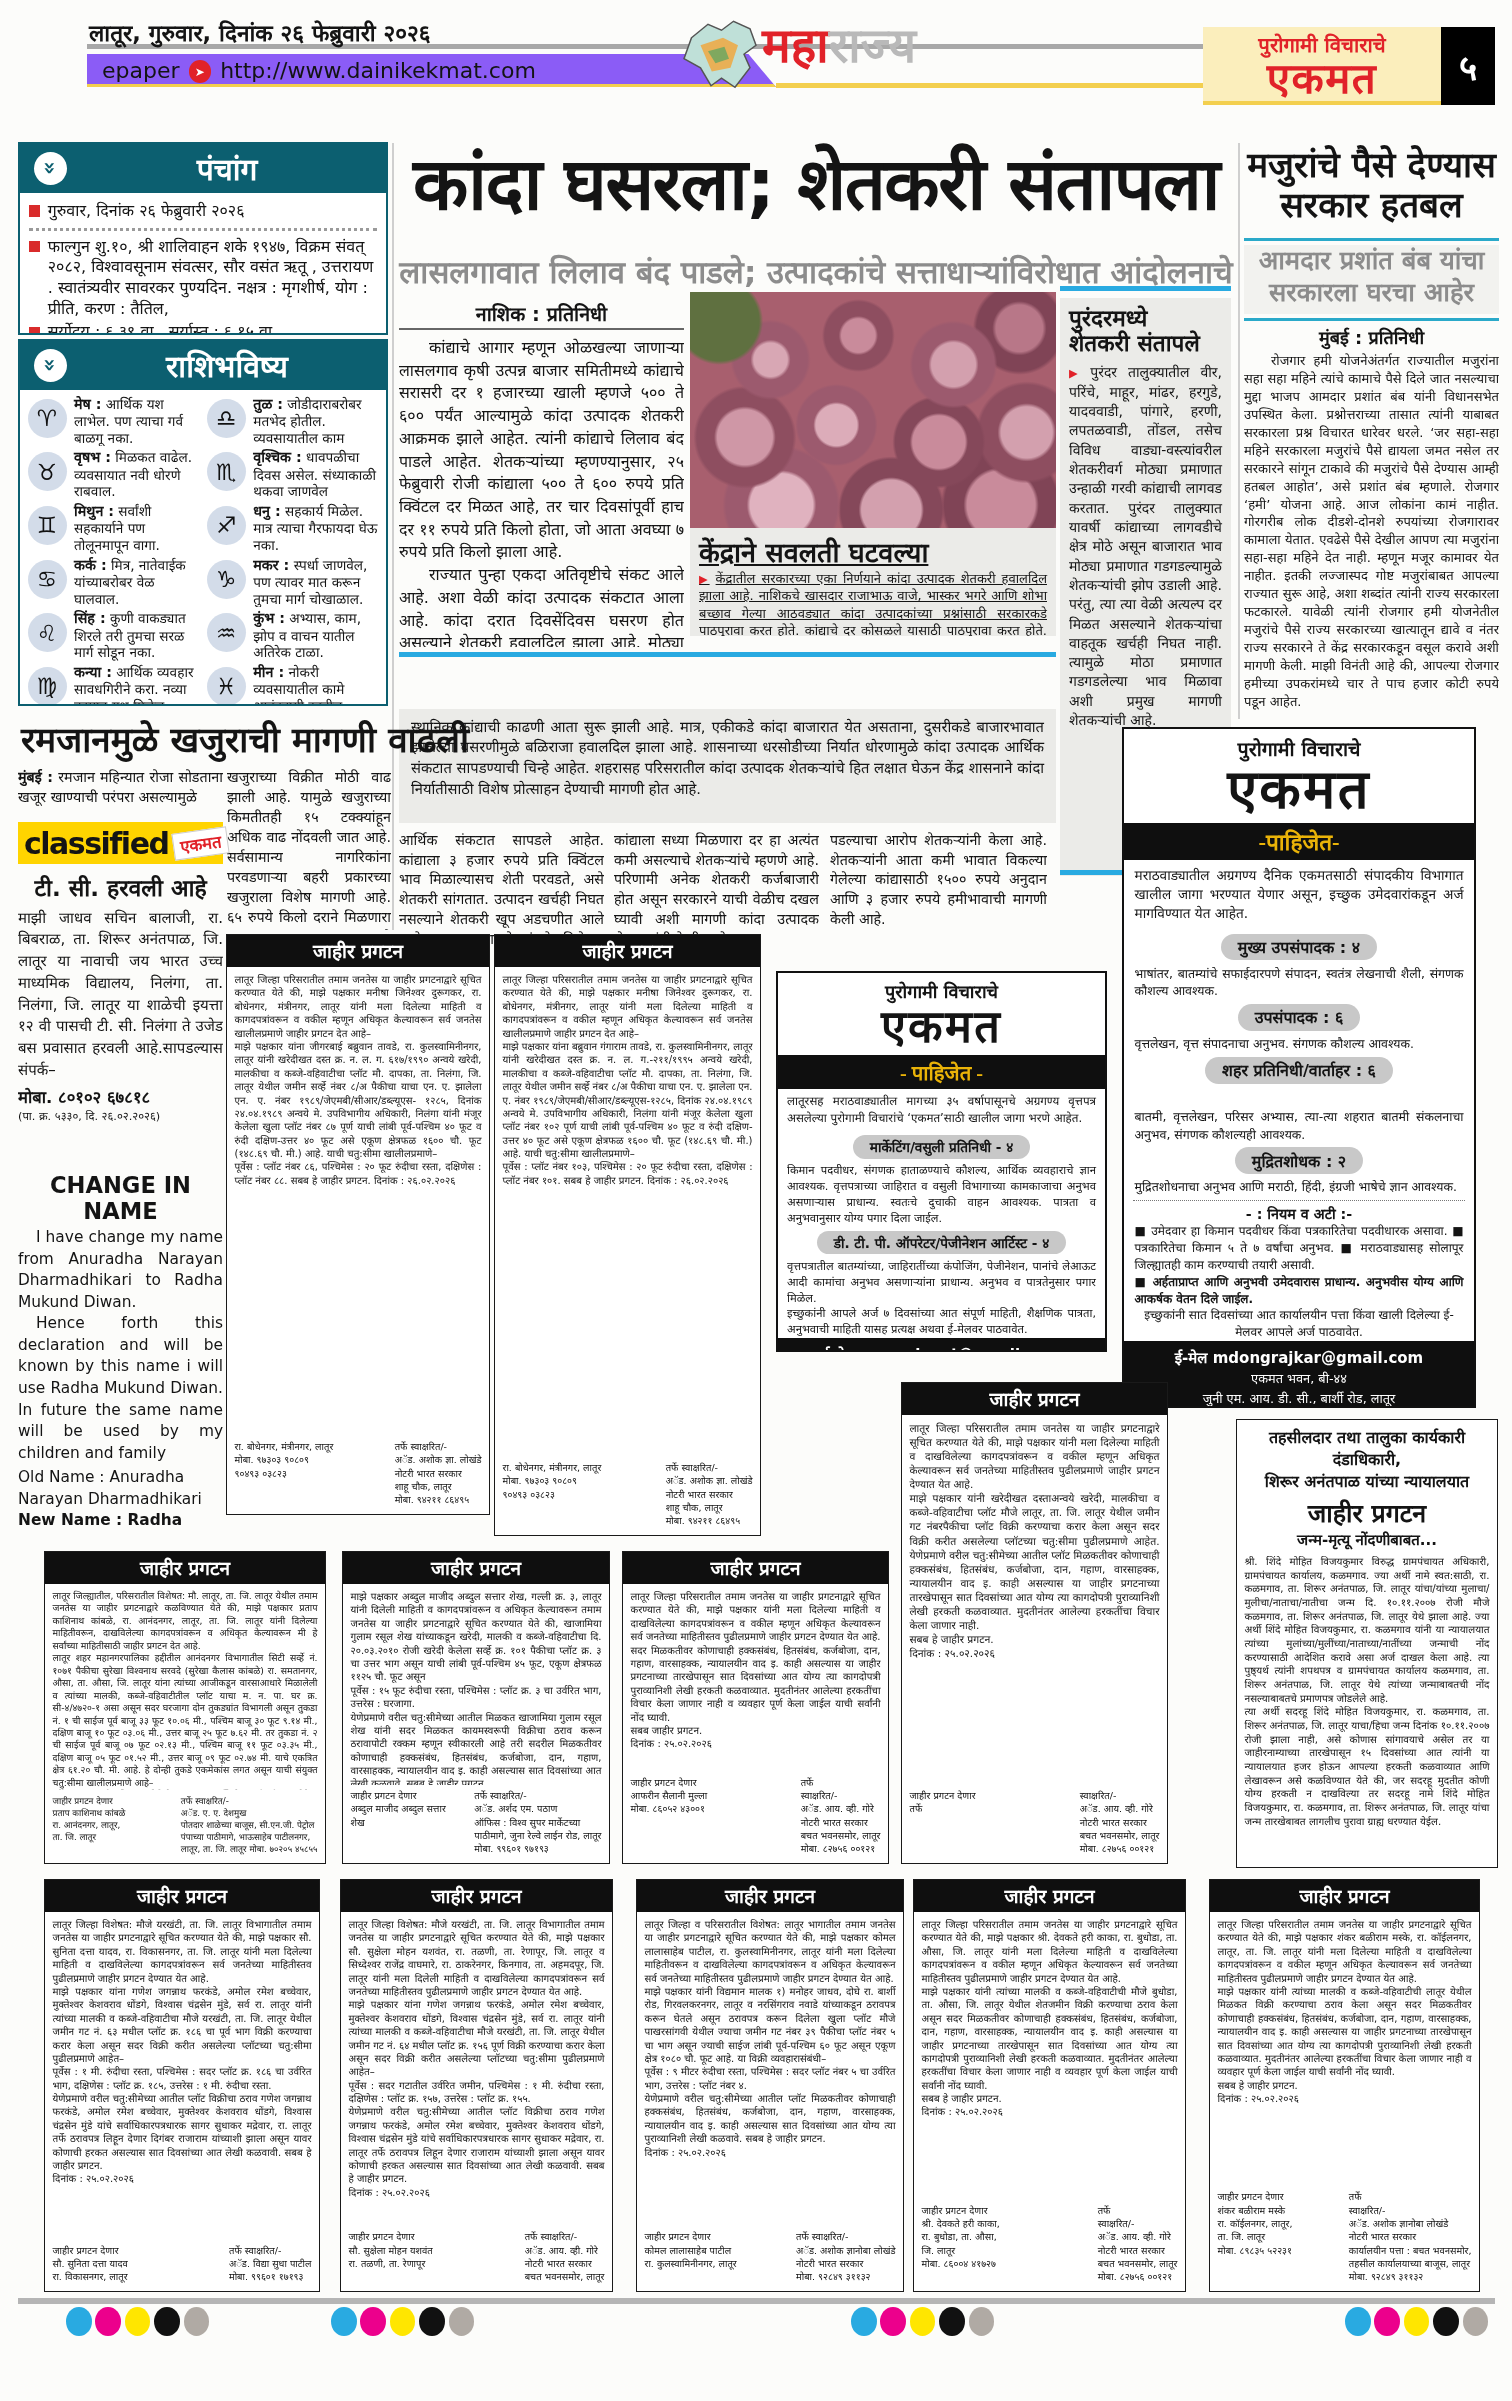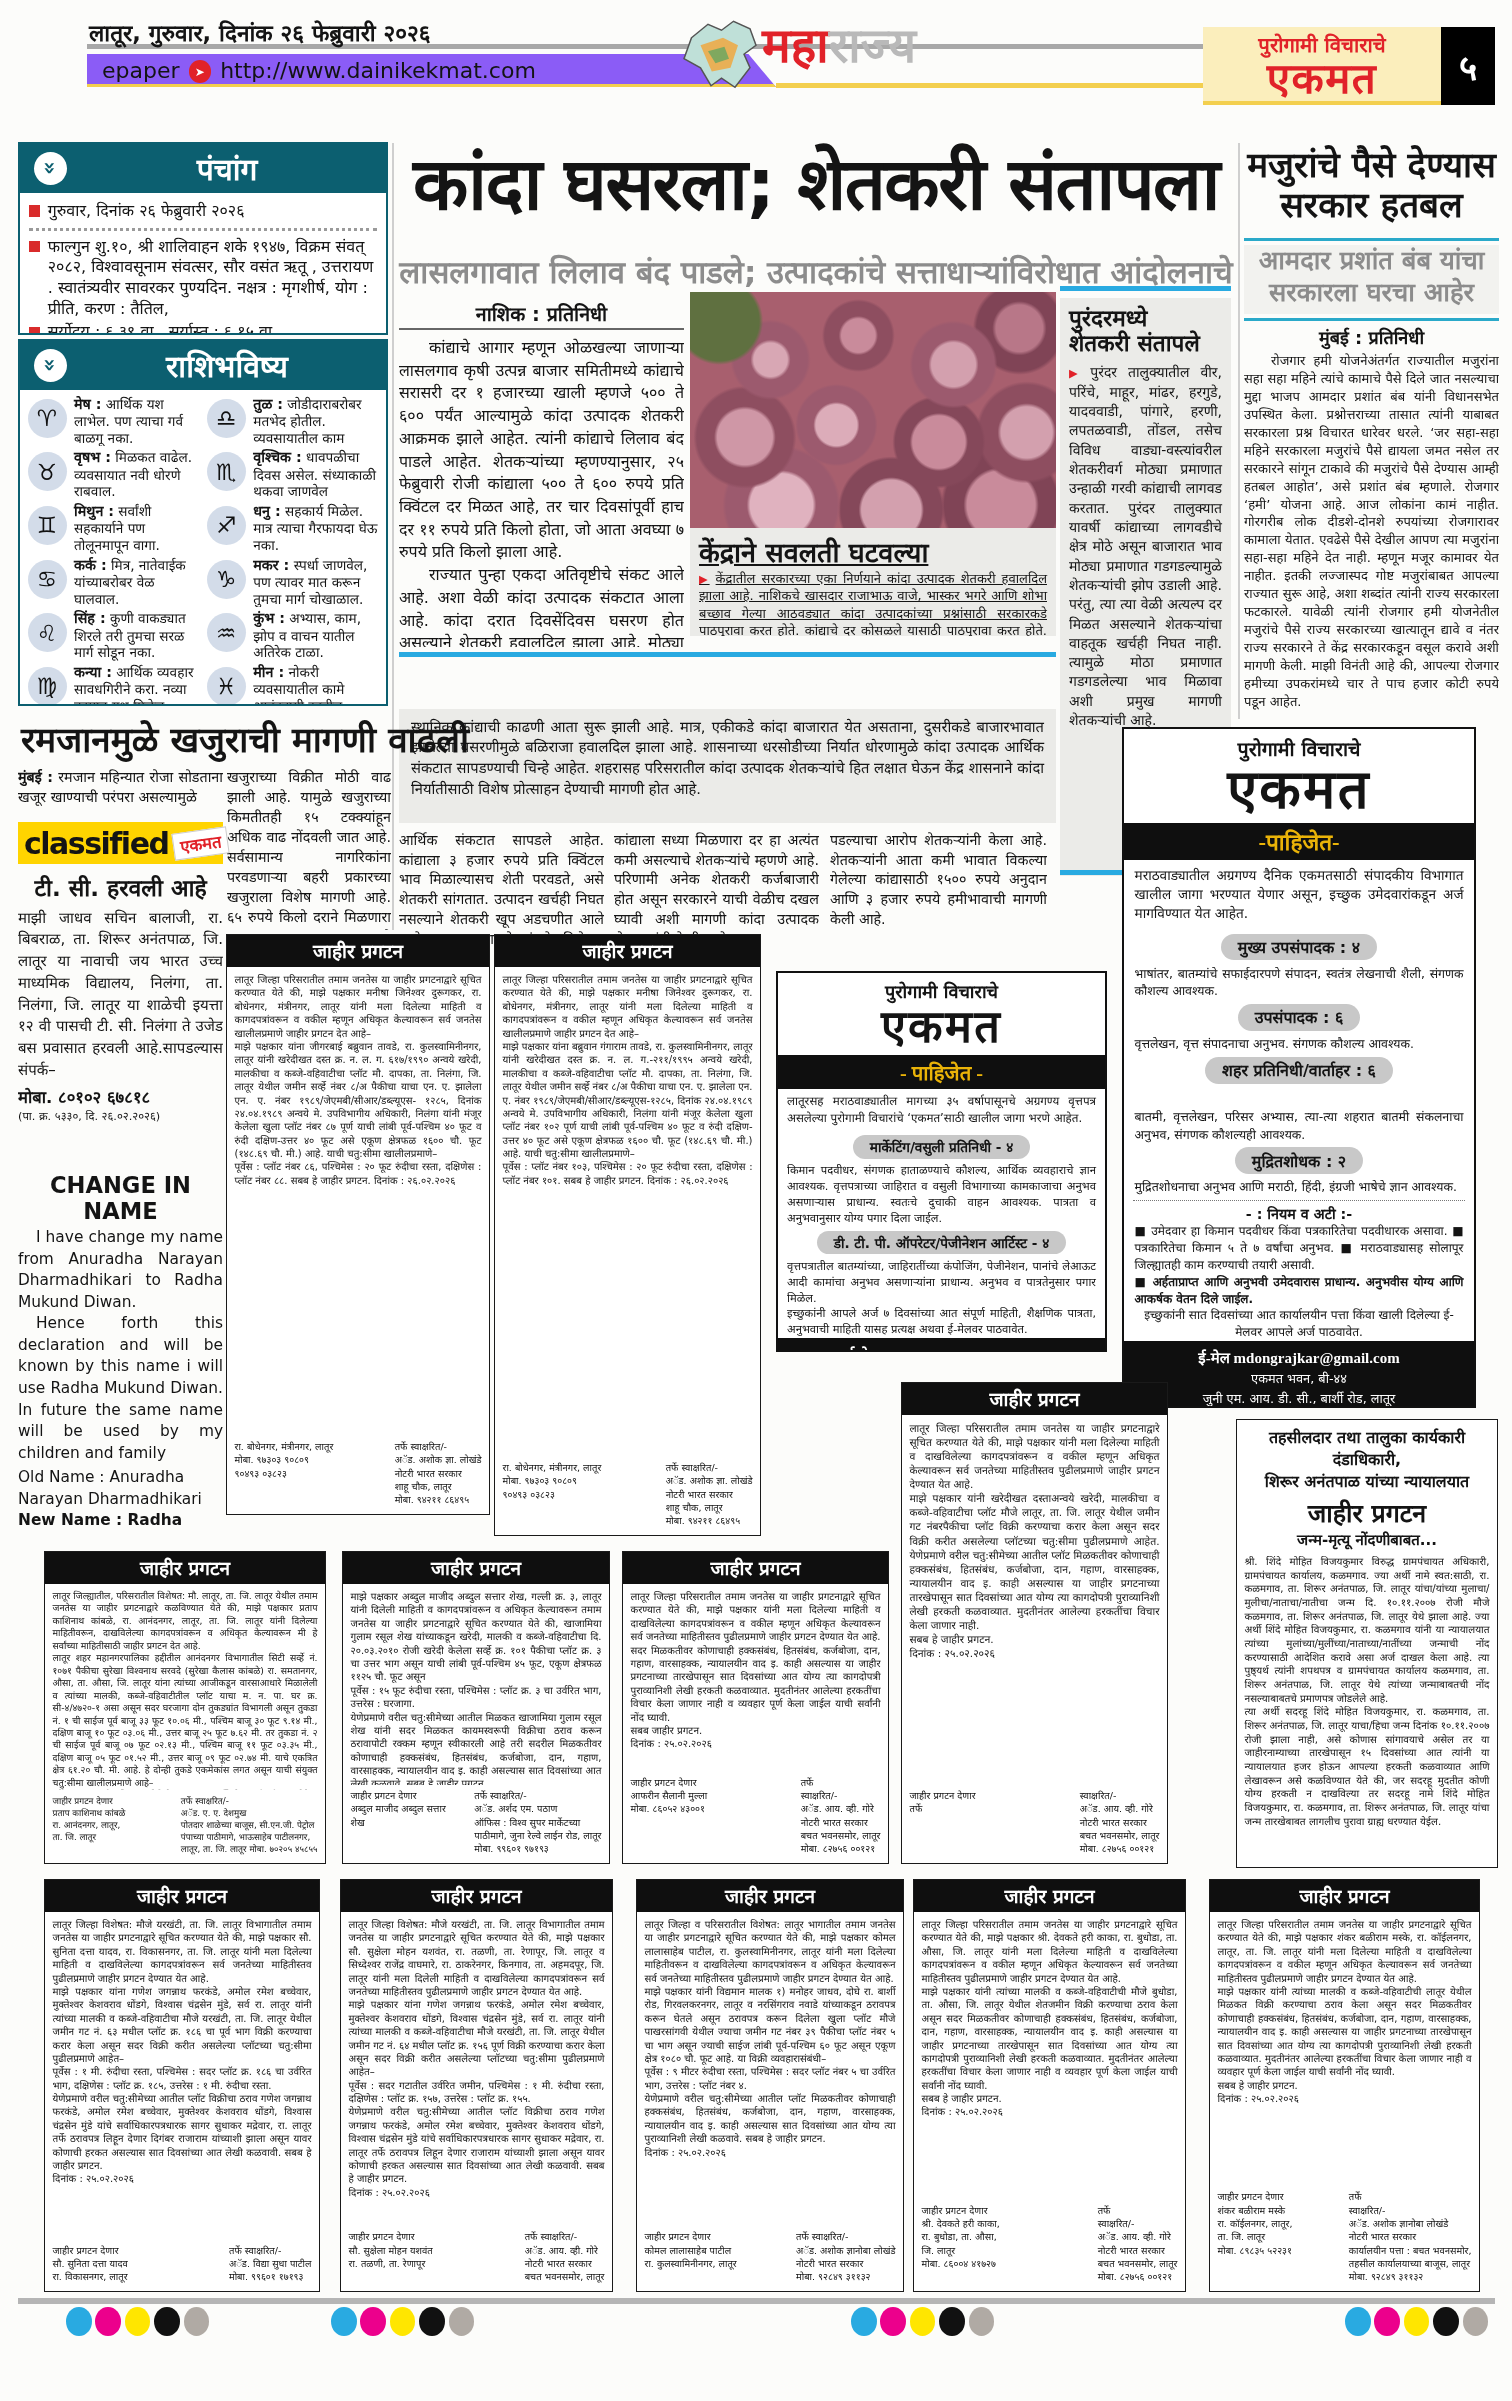--- a/index.html
+++ b/index.html
@@ -48,21 +48,21 @@
   .sigrow{display:flex;justify-content:space-between;gap:6px;padding:4.5px 7.5px 7.5px;font-size:9.5px;line-height:1.4;flex:none;}
   
   .ead{border:2.3px solid #111;background:#fff;display:flex;flex-direction:column;overflow:hidden;}
   .ead .bt{font-size:19.6px;font-weight:bold;text-align:center;padding-top:6px;}
   .ead .bn{font-size:54px;font-weight:900;text-align:center;line-height:1.05;letter-spacing:2.3px;}
   .ead .band{background:#0f0f0f;color:#eab308;text-align:center;font-weight:bold;font-size:22.6px;padding:3px 0;margin-top:4.5px;font-family:Liberation Serif, serif;}
   .ead .txt{padding:6px 10.5px;font-size:12.8px;line-height:1.4;}
   .pill{background:#c8c8c8;border-radius:15px;text-align:center;font-weight:bold;font-size:16px;
         margin:4.5px auto;padding:2.3px 16.6px;width:max-content;max-width:92%;}
   .blkfoot{background:#0f0f0f;color:#fff;text-align:center;padding:6px 4.5px;font-size:12.8px;line-height:1.5;margin-top:auto;}
-  .blkfoot .em{font-weight:bold;font-size:15px;font-family:Liberation Serif, serif;}
+  .blkfoot .em{font-weight:bold;font-size:15px;}
   
   .gbox{background:#ebebe8;}
   .cyl{background:#29aae1;}
   .tri{color:#e12229;font-size:11.3px;margin-right:6px;}
   .vrule{background:#cfcfcf;}
   .dots{display:flex;gap:3.8px;}
   .dot{width:25.6px;height:29px;border-radius:50%;display:inline-block;}
   .photo{background-color:#a85f6e;background-image:
      radial-gradient(circle at 8% 12%, #5f7040 0 10%, transparent 11%),
      radial-gradient(circle at 22% 28%, #d8a7b4 0 5%, #9c5a6e 6% 11%, transparent 12%),

